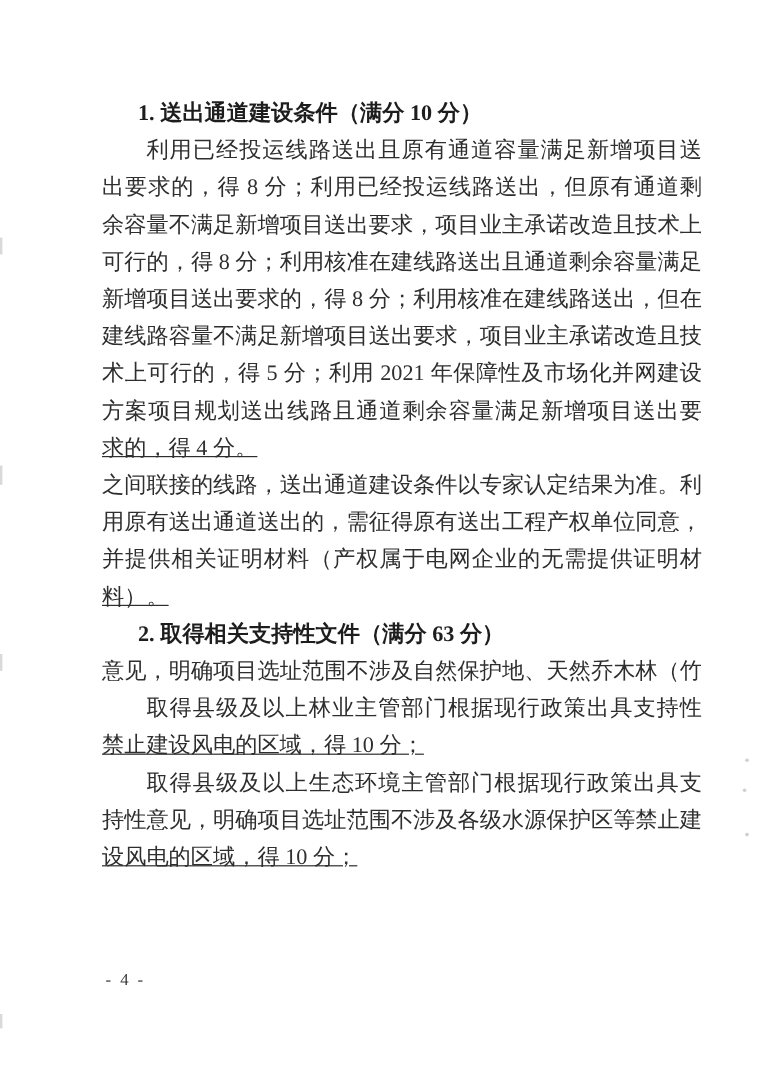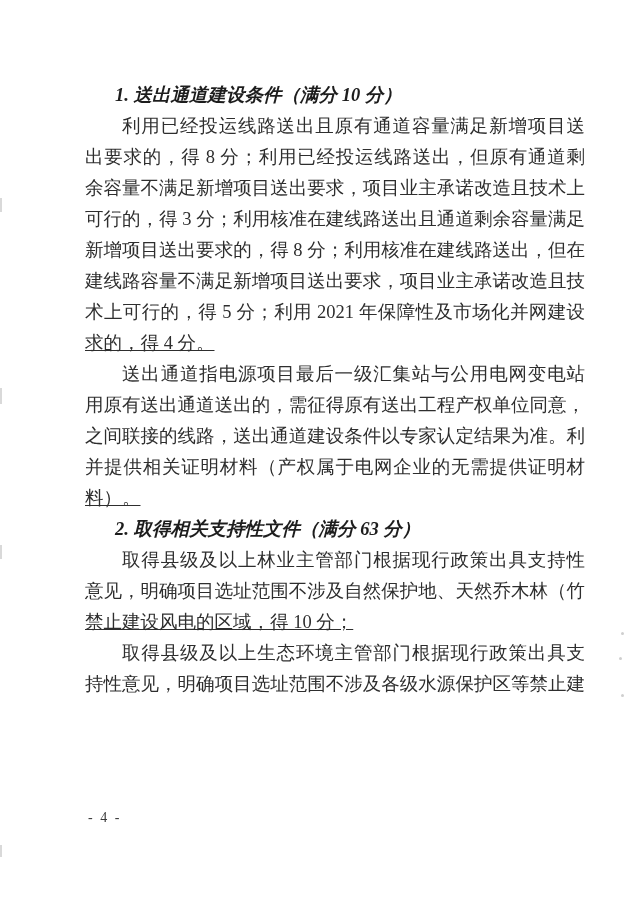--- a/index.html
+++ b/index.html
@@ -38,21 +38,20 @@
   }
   .line.end {
     text-align-last: left;
     text-decoration: underline;
   }
   .line.head {
     font-weight: bold;
     color: #1d1d1d;
     text-align-last: left;
     text-indent: 30px;
-    font-style: italic;
   }
   .page-number {
     position: absolute;
     left: 88px;
     top: 810px;
     font-size: 14px;
     letter-spacing: 2px;
     color: #3a3a3a;
     font-family: "Liberation Serif", "DejaVu Serif", serif;
   }
@@ -75,40 +74,41 @@
 
 <div class="page">
 
   <div class="text-block">
 
     <div class="line head">1. 送出通道建设条件（满分 10 分）</div>
 
     <div class="line open">利用已经投运线路送出且原有通道容量满足新增项目送</div>
     <div class="line">出要求的，得 8 分；利用已经投运线路送出，但原有通道剩</div>
     <div class="line">余容量不满足新增项目送出要求，项目业主承诺改造且技术上</div>
-    <div class="line">可行的，得 3 分；利用核准在建线路送出且通道剩余容量满足</div>
+    <div class="line">可行的，得 8 分；利用核准在建线路送出且通道剩余容量满足</div>
     <div class="line">新增项目送出要求的，得 8 分；利用核准在建线路送出，但在</div>
     <div class="line">建线路容量不满足新增项目送出要求，项目业主承诺改造且技</div>
     <div class="line">术上可行的，得 5 分；利用 2021 年保障性及市场化并网建设</div>
+    <div class="line">方案项目规划送出线路且通道剩余容量满足新增项目送出要</div>
     <div class="line end">求的，得 4 分。</div>
 
-    <div class="line open">送出通道指电源项目最后一级汇集站与公用电网变电站</div>
+    <div class="line">之间联接的线路，送出通道建设条件以专家认定结果为准。利</div>
     <div class="line">用原有送出通道送出的，需征得原有送出工程产权单位同意，</div>
-    <div class="line">之间联接的线路，送出通道建设条件以专家认定结果为准。利</div>
     <div class="line">并提供相关证明材料（产权属于电网企业的无需提供证明材</div>
     <div class="line end">料）。</div>
 
     <div class="line head">2. 取得相关支持性文件（满分 63 分）</div>
 
+    <div class="line">意见，明确项目选址范围不涉及自然保护地、天然乔木林（竹</div>
     <div class="line open">取得县级及以上林业主管部门根据现行政策出具支持性</div>
-    <div class="line">意见，明确项目选址范围不涉及自然保护地、天然乔木林（竹</div>
     <div class="line end">禁止建设风电的区域，得 10 分；</div>
 
     <div class="line open">取得县级及以上生态环境主管部门根据现行政策出具支</div>
     <div class="line">持性意见，明确项目选址范围不涉及各级水源保护区等禁止建</div>
+    <div class="line end">设风电的区域，得 10 分；</div>
 
   </div>
 
   <div class="page-number">- 4 -</div>
 
   <div class="artifact a1"></div>
   <div class="artifact a2"></div>
   <div class="artifact a3"></div>
   <div class="artifact a4"></div>
   <div class="artifact dot d1"></div>

